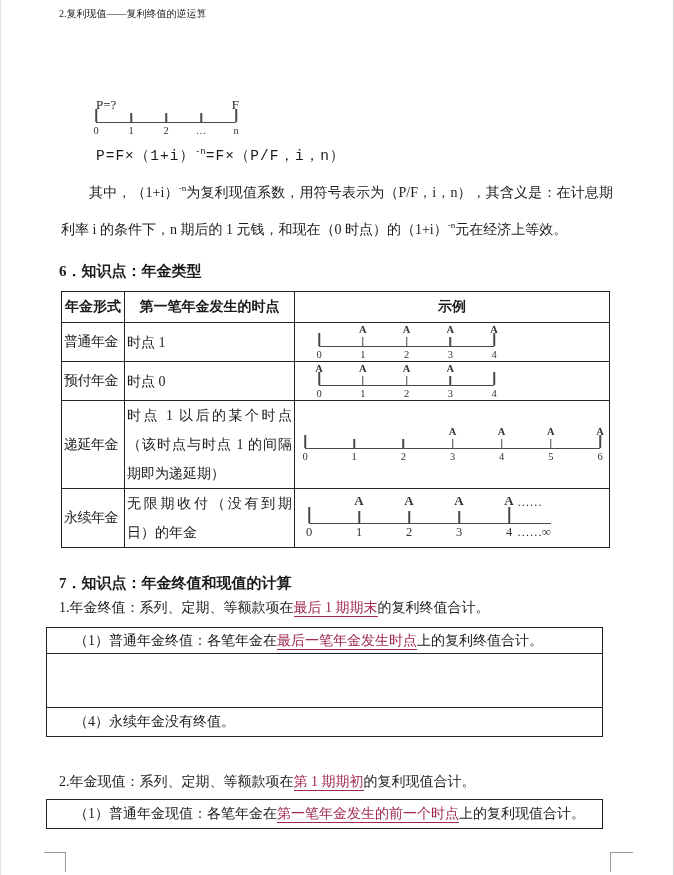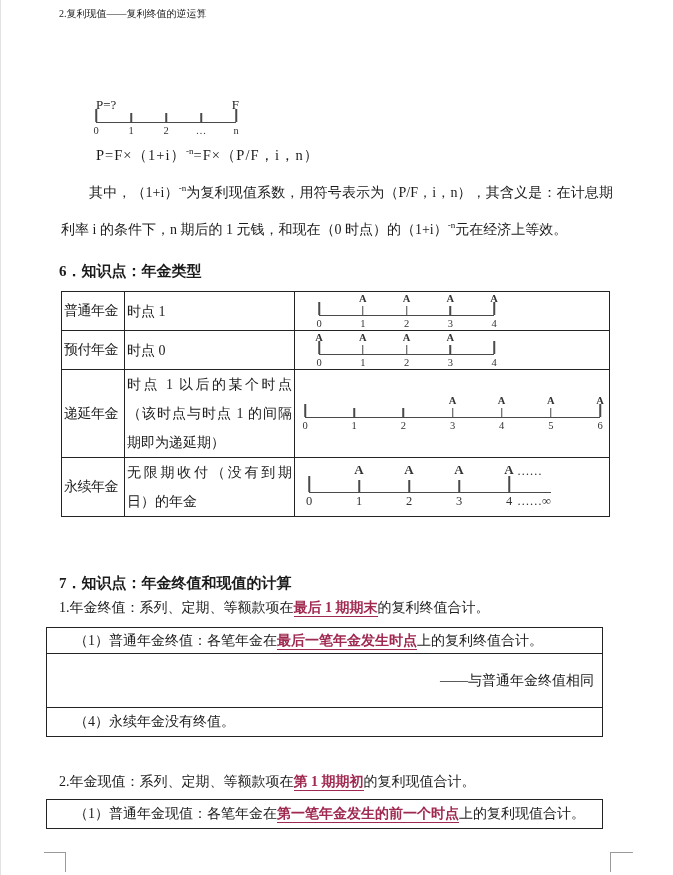--- a/index.html
+++ b/index.html
@@ -9,42 +9,42 @@
     box-sizing:border-box;border-left:1px solid #e2e2e2;border-right:1px solid #d8d8d8;
   }
   .page{position:absolute;inset:0;}
   .abs{position:absolute;}
   .h{position:absolute;left:58px;font-size:15px;white-space:nowrap;}
   .h.plain{font-weight:normal;font-size:10px;}
   .h.bold{font-weight:bold;}
   .para{position:absolute;left:60px;width:552px;margin:0;font-size:14px;line-height:33px;text-align:justify;}
   .indent{text-indent:2em;}
   sup{font-size:9px;vertical-align:6px;letter-spacing:0;}
-  .formula{position:absolute;font-size:14.5px;letter-spacing:1px;white-space:nowrap;}
+  .formula{position:absolute;font-size:14.5px;letter-spacing:1px;white-space:nowrap;font-family:Liberation Mono, monospace;}
   .figlabels{position:relative;height:14px;font-size:13px;}
   .figlabels span:first-child{position:absolute;left:0;top:0;}
   .figlabels span:last-child{position:absolute;right:-3px;top:0;}
   
   .tl{position:relative;font-family:"Liberation Serif",serif;}
   .tl-line{position:absolute;left:0;right:0;border-top:1.5px solid #4a4a4a;}
   .tl-tick{position:absolute;width:1.5px;background:#4a4a4a;transform:translateX(-50%);}
   .tl-a{position:absolute;transform:translateX(-50%);font-size:10.5px;font-weight:600;color:#333;line-height:12px;}
   .tl-num{position:absolute;transform:translateX(-50%);font-size:10.5px;color:#333;line-height:12px;}
   .tl-sfx{position:absolute;left:100%;margin-left:8px;font-size:11px;color:#333;white-space:nowrap;line-height:12px;}
   .tl.big .tl-a{font-size:13px;}
   .tl.big .tl-num{font-size:12.5px;}
   .tl.big .tl-sfx{font-size:12.5px;}
   
   table.annuity{position:absolute;left:60px;top:291px;border-collapse:collapse;table-layout:fixed;}
   table.annuity th,table.annuity td{border:1.5px solid #232323;font-size:14px;padding:0 2px;vertical-align:middle;overflow:hidden;}
   table.annuity th{font-weight:bold;text-align:center;height:30px;padding:0;}
   td.c1{text-align:left;padding-left:1px;letter-spacing:-0.5px;}
   td.c2{line-height:29px;text-align:justify;}
   
-  .hl{color:#A02950;font-weight:bold;border-bottom:1.5px solid #A02950;padding-bottom:1px;}
+  .hl{color:#A02950;font-weight:normal;border-bottom:1.5px solid #A02950;padding-bottom:1px;}
   .introline{position:absolute;left:58px;margin:0;font-size:14px;white-space:nowrap;}
   .boxstack{position:absolute;left:45px;width:557px;}
   .hlbox{box-sizing:border-box;border:1.5px solid #232323;margin-top:-1.5px;padding-left:27px;
          font-size:14px;display:flex;flex-direction:column;justify-content:center;background:#fff;}
   .hlbox .note{text-align:right;padding-right:8px;}
   .mark{position:absolute;}
 </style>
 </head>
 <body>
 
@@ -83,20 +83,25 @@
 
   <div class="h bold" style="top:262px">6．知识点：年金类型</div>
 
   <table class="annuity">
     <colgroup>
         <col style="width:63px">
         <col style="width:170px">
         <col style="width:315px">
       </colgroup>
     <tbody>
+        <tr>
+      <th>年金形式</th>
+      <th>第一笔年金发生的时点</th>
+      <th>示例</th>
+    </tr>
     <tr style="height:39px">
       <td class="c1">普通年金</td>
       <td class="c2">时点 1</td>
       <td>
         <div style="margin-left: 22px; width: 175px; height: 37px;" class="tl">
               <div class="tl-line" style="top: 22px;"></div>
               <div class="tl-tick" style="left: 0%; top: 9px; height: 13px;"></div>
               <div class="tl-num" style="left: 0%; top: 25px;">0</div>
               <div class="tl-a" style="left: 25%; top: 0px;">A</div>
               <div class="tl-tick" style="left: 25%; top: 13px; height: 9px;"></div>
@@ -195,21 +200,20 @@
 
   <p class="introline" style="top:599px">
     <span>1.年金终值：系列、定期、等额款项在</span><span class="hl">最后 1 期期末</span><span>的复利终值合计。</span>
   </p>
 
   <div class="boxstack" style="top:628px">
     <div class="hlbox" style="height:28px">
       <div><span>（1）普通年金终值：各笔年金在</span><span class="hl">最后一笔年金发生时点</span><span>上的复利终值合计。</span></div>
     </div>
     <div class="hlbox" style="height:55px;justify-content:space-evenly">
-      <div class="note">——与普通年金终值相同</div>
     </div>
     <div class="hlbox" style="height:30px">
       <div><span>（4）永续年金没有终值。</span></div>
     </div>
   </div>
 
   <p class="introline" style="top:773px">
     <span>2.年金现值：系列、定期、等额款项在</span><span class="hl">第 1 期期初</span><span>的复利现值合计。</span>
   </p>
 

